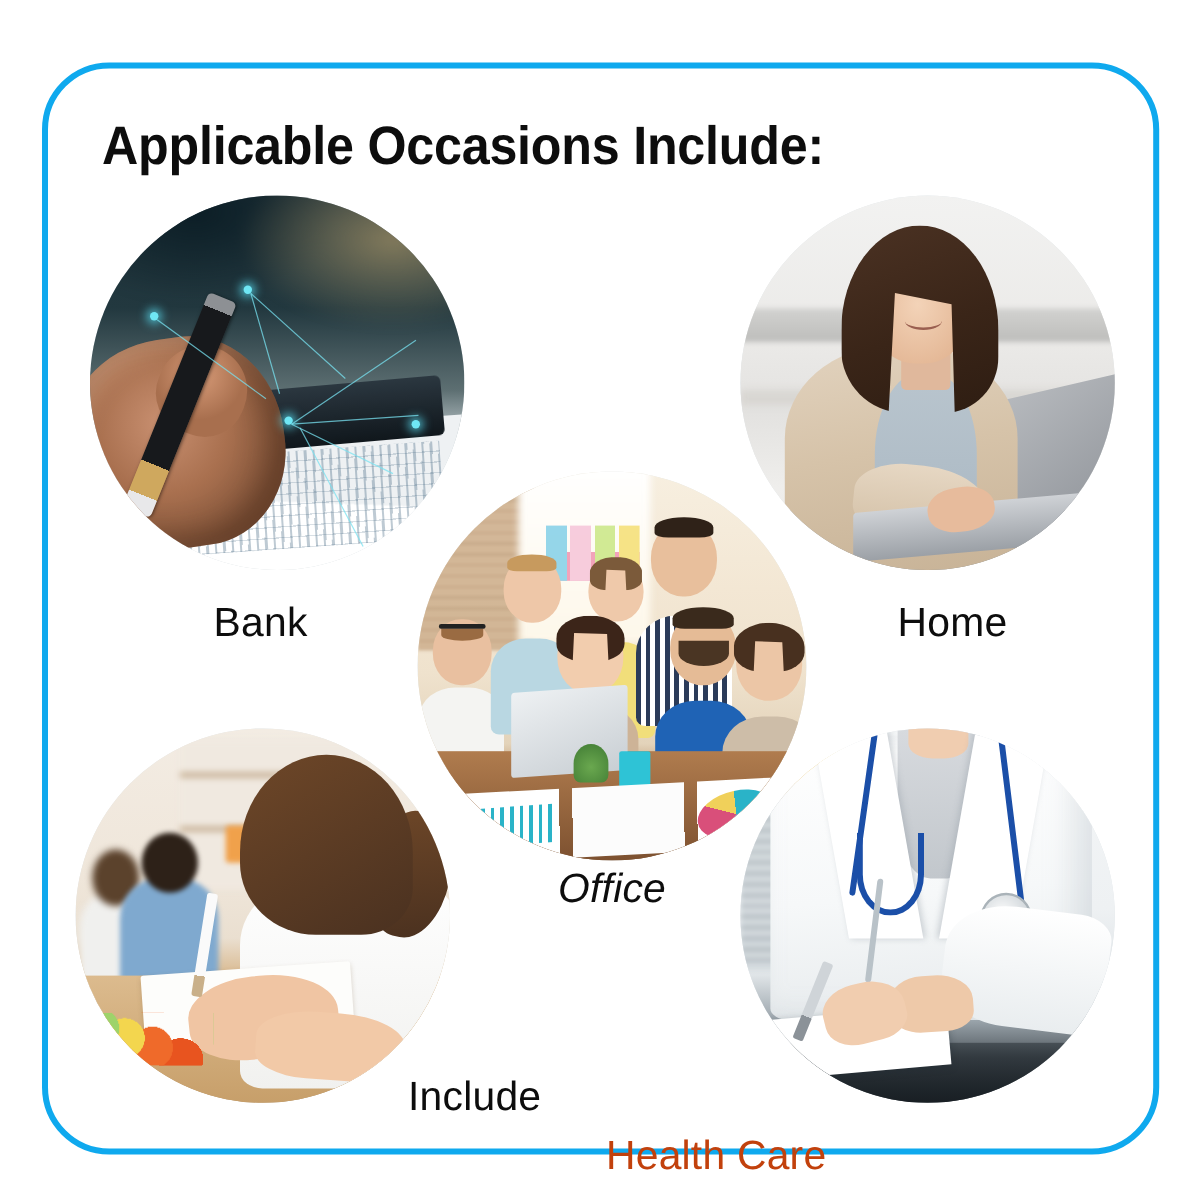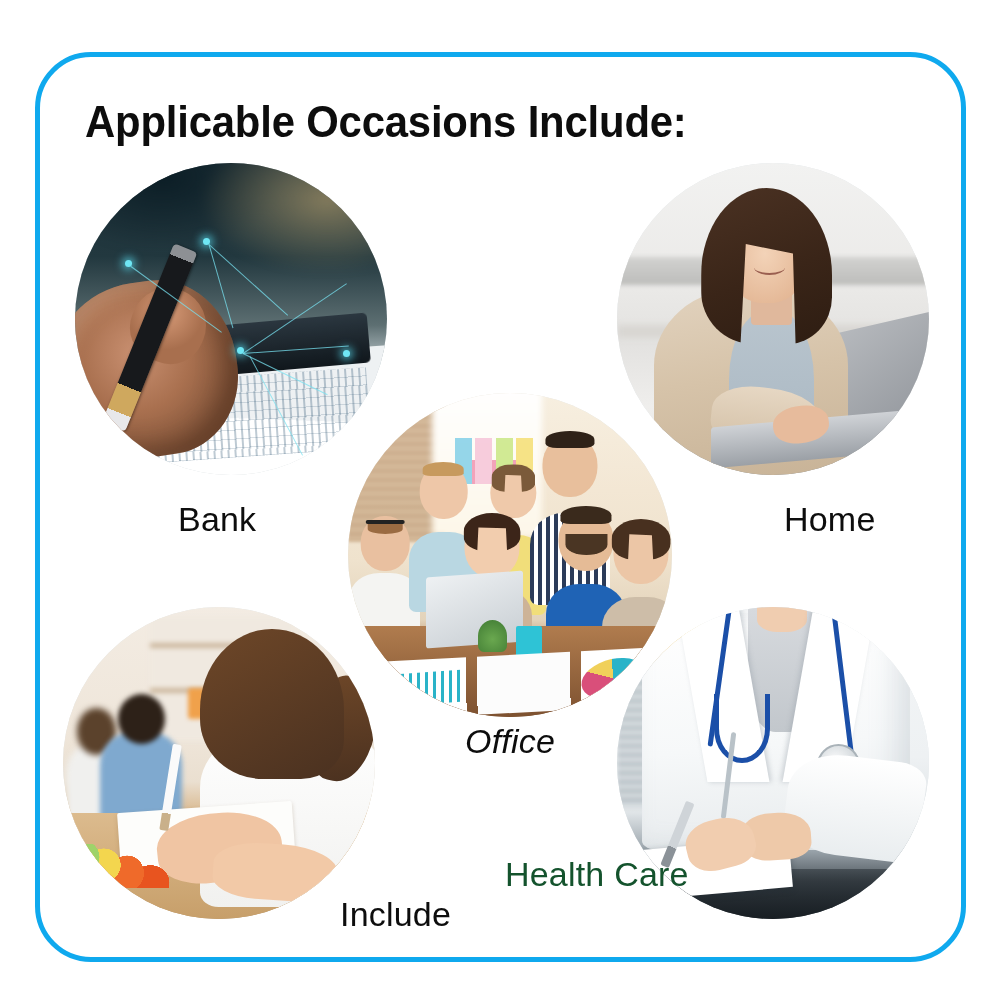--- a/index.html
+++ b/index.html
@@ -485,21 +485,21 @@
       <div class="torso"></div>
       <div class="shirt"></div>
       <div class="neck"></div>
       <div class="head"></div>
       <div class="smile"></div>
       <div class="hair"></div>
       <div class="arm"></div>
       <div class="laptop-base"></div>
       <div class="hands"></div>
     </div>
-    <div class="label" style="left: 748px; top: 500px; color: rgb(13, 13, 13); margin-left: 36px;">Home</div>
+    <div class="label" style="left: 748px; top: 500px; color: rgb(13, 13, 13);">Home</div>
   </div>
 
   <div class="tile">
     <div class="circle" id="c-office">
       <div class="bg"></div>
       <div class="brick"></div>
       <div class="window"></div>
       <div class="notes"></div>
       <div class="p p1">
           <div class="h">
@@ -596,16 +596,16 @@
       <div class="stetho-u"></div>
       <div class="tube"></div>
       <div class="chest"></div>
       <div class="arm"></div>
       <div class="glass"></div>
       <div class="paper"></div>
       <div class="hand2"></div>
       <div class="hand1"></div>
       <div class="pen"></div>
     </div>
-    <div class="label" style="left: 505px; top: 855px; color: #14532d;">Health Care</div>
+    <div class="label" style="left: 505px; top: 944px; color: #c2410c;">Health Care</div>
   </div>
 
 </div>
 
 </body></html>

